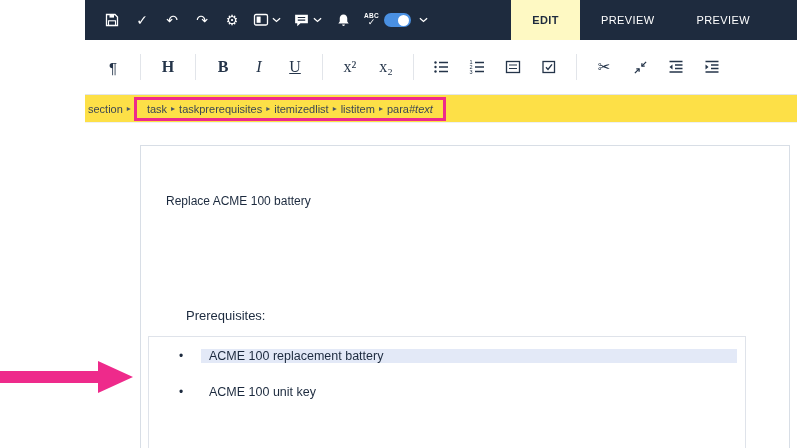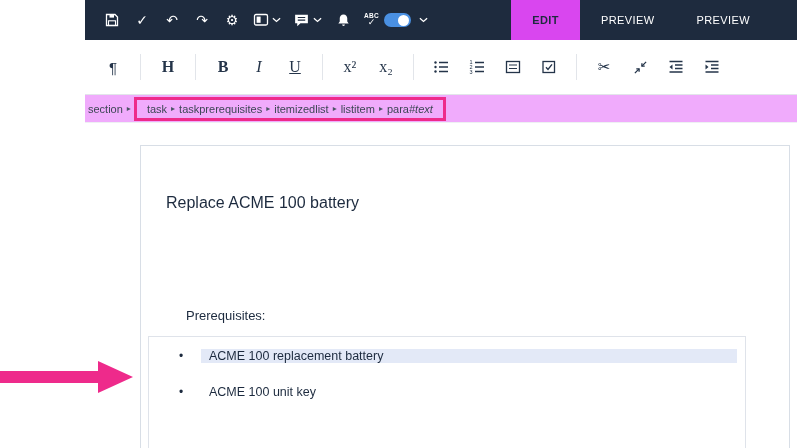--- a/index.html
+++ b/index.html
@@ -25,47 +25,47 @@
   .grp{display:flex;align-items:center;margin:0 6px;}
   .spell{display:flex;flex-direction:column;align-items:center;line-height:1;color:#fff;}
   .spell .abc{font-size:6.5px;font-weight:bold;letter-spacing:.3px;}
   .spell .mark{font-size:9px;margin-top:-1px;}
   .toggle{position:relative;display:inline-block;width:27px;height:14px;border-radius:7px;
     background:var(--toggle-on,#4a90e2);margin:0 5px;cursor:pointer;}
   .knob{position:absolute;right:1.5px;top:1.5px;width:11px;height:11px;border-radius:50%;background:#fff;}
 
   .tabs{margin-left:auto;display:flex;align-items:stretch;height:40px;margin-right:26px;}
   .tab{display:flex;align-items:center;padding:0 21px;color:#fff;font-size:11px;letter-spacing:.4px;cursor:pointer;}
-  .tab.active{background:#d946ef;color:var(--toolbar-bg,#1e2b3e);font-weight:bold;}
+  .tab.active{background:#fef9c3;color:var(--toolbar-bg,#1e2b3e);font-weight:bold;}
 
   
   .formatbar{position:absolute;left:85px;right:0;top:40px;height:55px;background:#fff;
     border-bottom:1px solid var(--border-gray,#e2e5ea);display:flex;align-items:center;padding-left:10px;}
   .fbtn{display:flex;align-items:center;justify-content:center;min-width:34px;height:30px;margin:0 1px;
     background:none;border:none;color:var(--icon-dark,#243449);cursor:pointer;}
   .fbtn .lt{font-family:"Liberation Serif",serif;font-size:16px;color:var(--icon-dark,#243449);line-height:1;}
   .fbtn .lt.b{font-weight:bold;}
   .fbtn .lt.i{font-style:italic;}
   .fbtn .lt.u{text-decoration:underline;}
   .fbtn .pg{font-size:15px;}
   .fsep{width:1px;height:26px;background:var(--border-gray,#e2e5ea);margin:0 9px;}
 
   
-  .crumbbar{position:absolute;left:85px;right:0;top:95px;height:28px;background:#f0abfc;
+  .crumbbar{position:absolute;left:85px;right:0;top:95px;height:28px;background:#fde047;
     border-bottom:1px solid #eef0f3;display:flex;align-items:center;font-size:11px;color:#3c4654;}
   .crumb{margin:0 3px;cursor:pointer;white-space:nowrap;}
   .crumb i{text-align:center;}
   .sep{font-size:8px;color:#4a5565;margin:0 1px;}
   .crumb-box{display:inline-flex;align-items:center;border:3px solid var(--accent-pink,#ee2a8b);
     padding:1px 7px;margin-left:2px;height:24px;}
 
   
   .card{position:absolute;left:140px;top:145px;width:650px;height:320px;background:#fff;
     border:1px solid #d8dee6;}
-  .doc-title{position:absolute;left:25px;top:48px;font-size:16px;font-weight:500;
+  .doc-title{position:absolute;left:25px;top:48px;font-size:12px;font-weight:500;
     color:var(--text-dark,#1c2a3e);cursor:text;}
   .doc-intro{position:absolute;left:45px;top:100px;font-size:13px;color:var(--text-dark,#1c2a3e);cursor:text;}
   .doc-prereq{position:absolute;left:45px;top:162px;font-size:13px;color:var(--text-dark,#1c2a3e);cursor:text;}
   .listbox{position:absolute;left:7px;top:190px;width:598px;height:140px;border:1px solid #dfe3ea;}
   .li{display:flex;align-items:center;padding-left:30px;padding-right:8px;}
   .li.first{margin-top:12px;}
   .li.second{margin-top:22px;}
   .bullet{width:22px;font-size:12px;color:var(--text-dark,#1c2a3e);}
   .li-text{flex:1;font-size:12.5px;color:var(--text-dark,#1c2a3e);padding:0 8px;cursor:text;}
   .li-text.selected{background:var(--selection-bg,#e3e9f7);}

